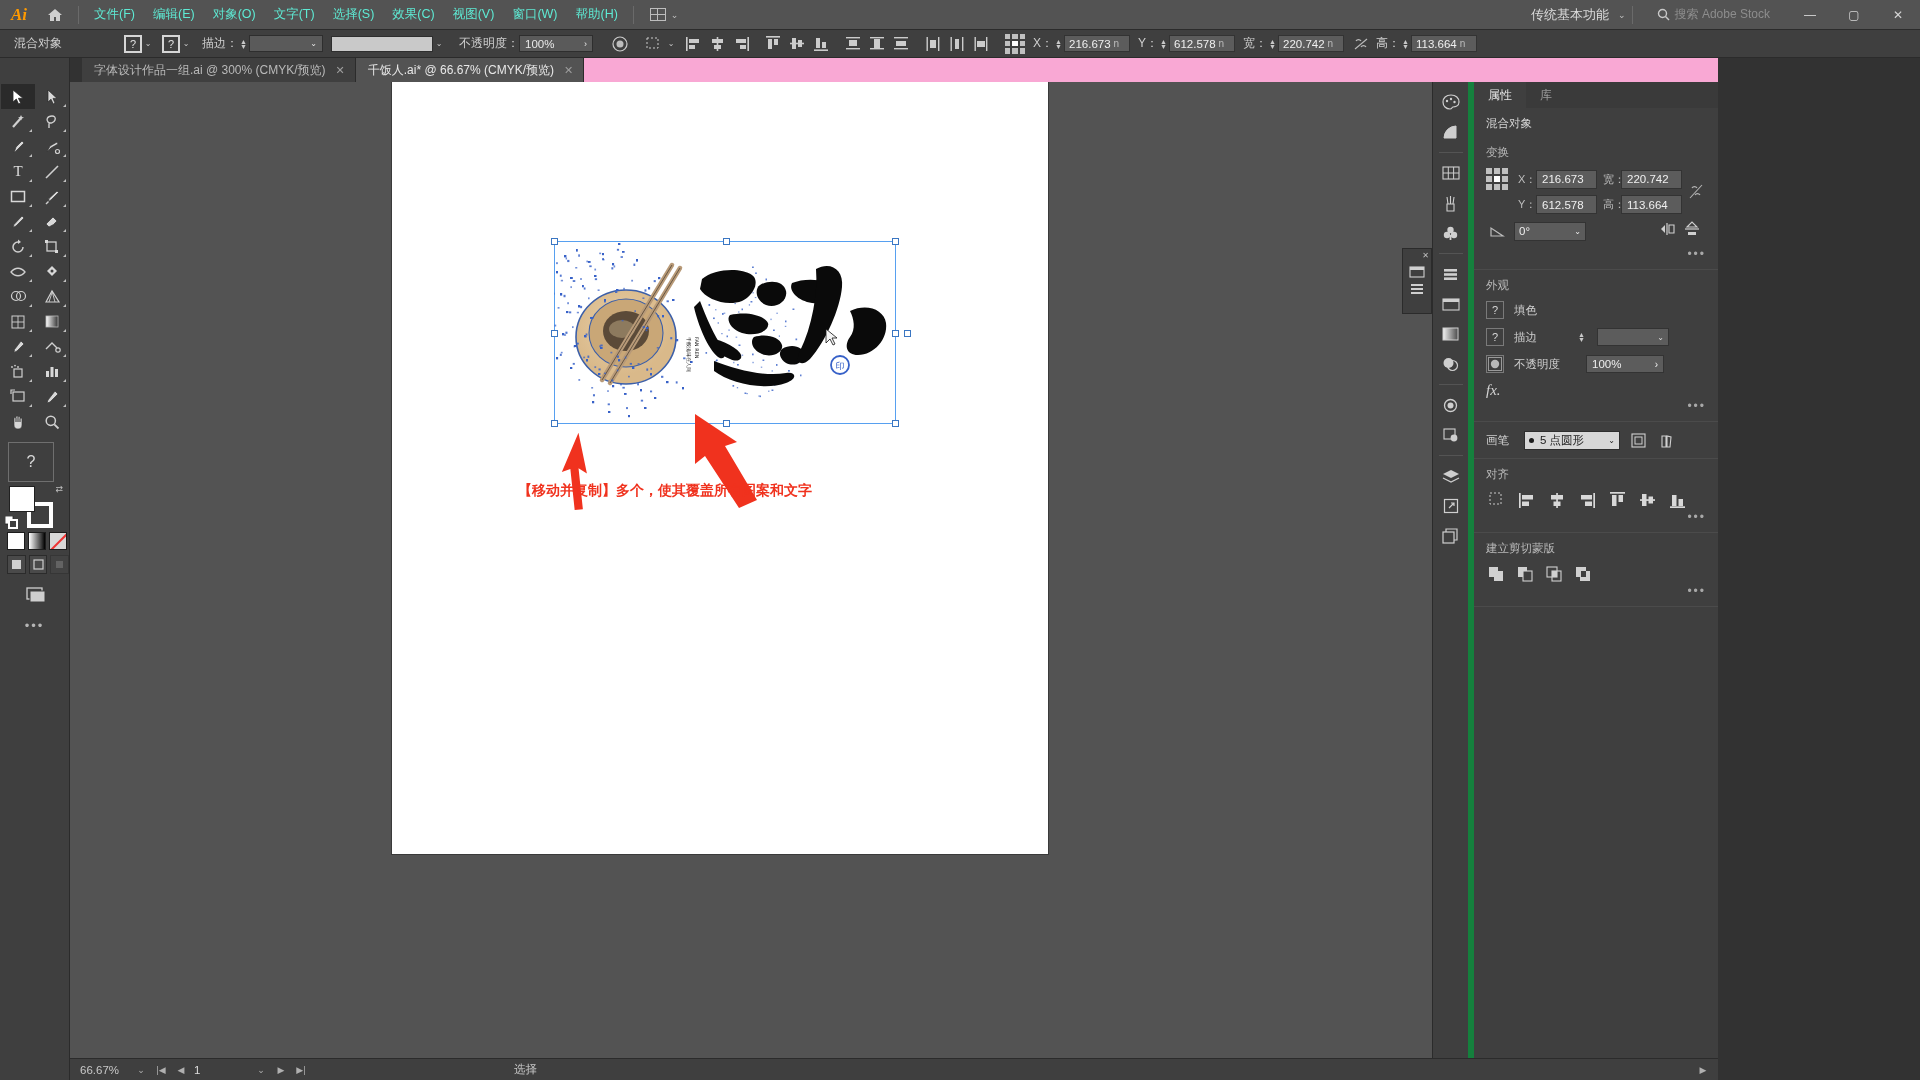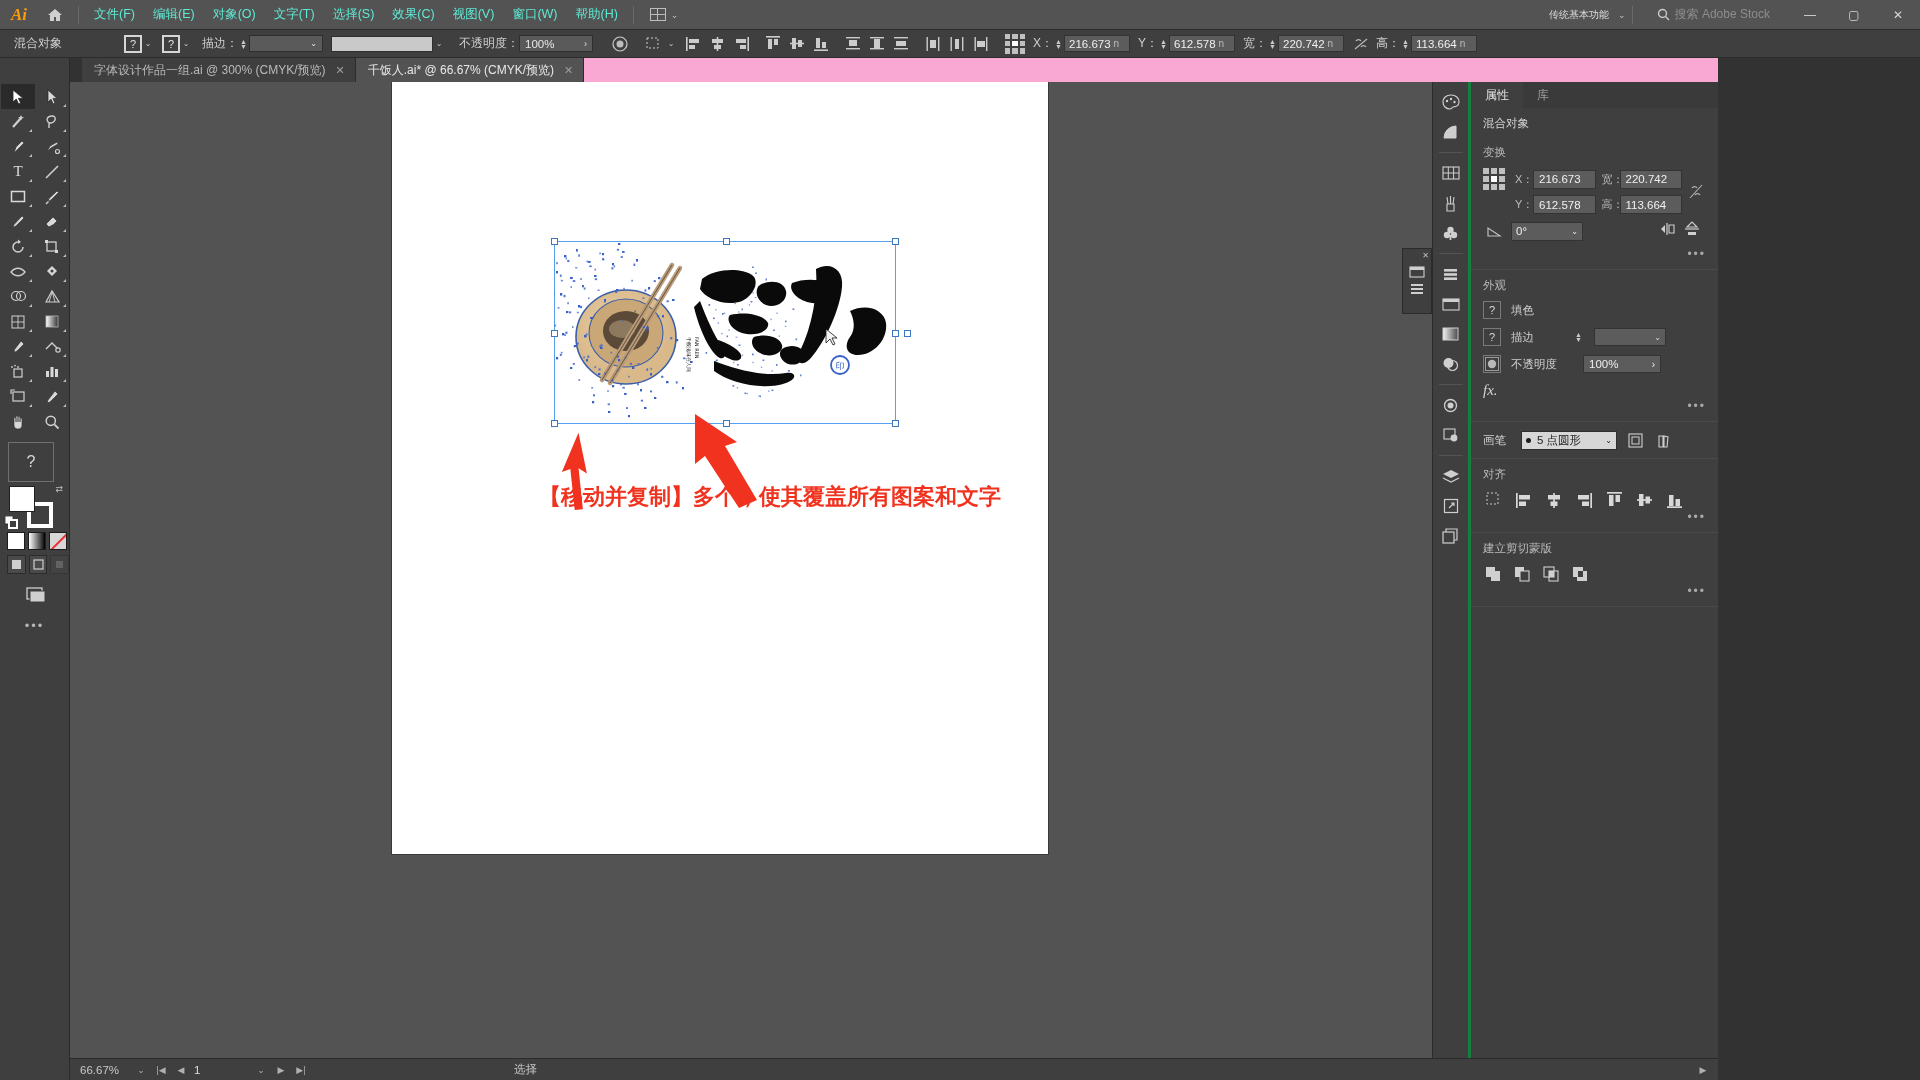--- a/index.html
+++ b/index.html
@@ -39,21 +39,21 @@
     background:
       linear-gradient(#bdbdbd,#bdbdbd) 0 0/100% 1px no-repeat,
       linear-gradient(#bdbdbd,#bdbdbd) 0 100%/100% 1px no-repeat,
       linear-gradient(#bdbdbd,#bdbdbd) 0 0/1px 100% no-repeat,
       linear-gradient(#bdbdbd,#bdbdbd) 100% 0/1px 100% no-repeat,
       linear-gradient(#bdbdbd,#bdbdbd) 50% 0/1px 100% no-repeat,
       linear-gradient(#bdbdbd,#bdbdbd) 0 50%/100% 1px no-repeat;
   }
   .caret { font-size: 9px; color: #c0c0c0; margin-left: 5px; }
   .menubar-right { margin-left: auto; display: flex; align-items: center; height: 30px; }
-  .workspace-name { font-size: 10px; color: #dcdcdc; padding: 0 4px; }
+  .workspace-name { font-size: 13px; color: #dcdcdc; padding: 0 4px; }
   .search-box {
     display: flex; align-items: center; gap: 5px;
     margin: 0 10px; padding: 2px 8px; font-size: 12px; color: #8d8d8d;
   }
   .wbtn {
     width: 44px; height: 30px; display: flex; align-items: center; justify-content: center;
     font-size: 12px; color: #d6d6d6;
   }
 
   
@@ -167,23 +167,22 @@
     border: 1px solid #57a0f0;
   }
   .handle {
     position:absolute; width:7px; height:7px; background:#ffffff; border:1px solid #3a76c2;
   }
   .artwork { position: absolute; left: 490px; top: 245px; width: 340px; height: 175px; }
 
   .arrow { position: absolute; }
   .annot {
     position: absolute; left: 448px; top: 482px;
-    font-size: 22px; color: #f0321e; font-weight: bold; white-space: nowrap;
+    font-size: 14px; color: #f0321e; font-weight: bold; white-space: nowrap;
     font-family: Liberation Mono, monospace;
-    margin-left: 21px;
   }
 
   
   .vscroll {
     position:absolute; right: 0px; top: 0; width: 11px; bottom: 0; background:#3c3c3c;
   }
   .vthumb { position:absolute; left:2px; top: 200px; width: 7px; height: 420px; background:#6f6f6f; border-radius:4px;}
   .hscroll {
     position:absolute; left: 70px; right: 60px; bottom: 11px; height: 11px; background:#3c3c3c;
   }
@@ -212,21 +211,21 @@
   .floatpanel {
     position:absolute; right: 286px; top: 248px; width: 30px; height: 66px;
     background:#3f3f3f; border:1px solid #2b2b2b;
   }
   .fp-head { height:12px; background:#3f3f3f; display:flex; justify-content:space-between; align-items:center; padding:0 2px; }
   .fp-x { font-size:8px; color:#c0c0c0; }
   .fp-body { display:flex; flex-direction:column; align-items:center; gap:4px; padding-top:4px; }
 
   .panel {
     position:absolute; right:0; top:82px; bottom:22px; width:250px;
-    background:#3f3f3f; border-left:3px solid #15803d; overflow:hidden;
+    background:#3f3f3f; border-left:6px solid #15803d; overflow:hidden;
   }
   .ptabs { display:flex; height:26px; background:#3a3a3a; }
   .ptab {
     padding: 0 14px; height:26px; display:flex;align-items:center;
     font-size:12px; color:#9d9d9d;
   }
   .ptab.active { background:#3f3f3f; color:#e6e6e6; }
   .psec { padding: 8px 12px; border-bottom:1px solid #4b4b4b; }
   .psec-title { font-size:11.5px; color:#b8b8b8; margin-bottom:8px; }
   .obj-type { font-size:11.5px; color:#d4d4d4; padding: 8px 12px 6px; }

